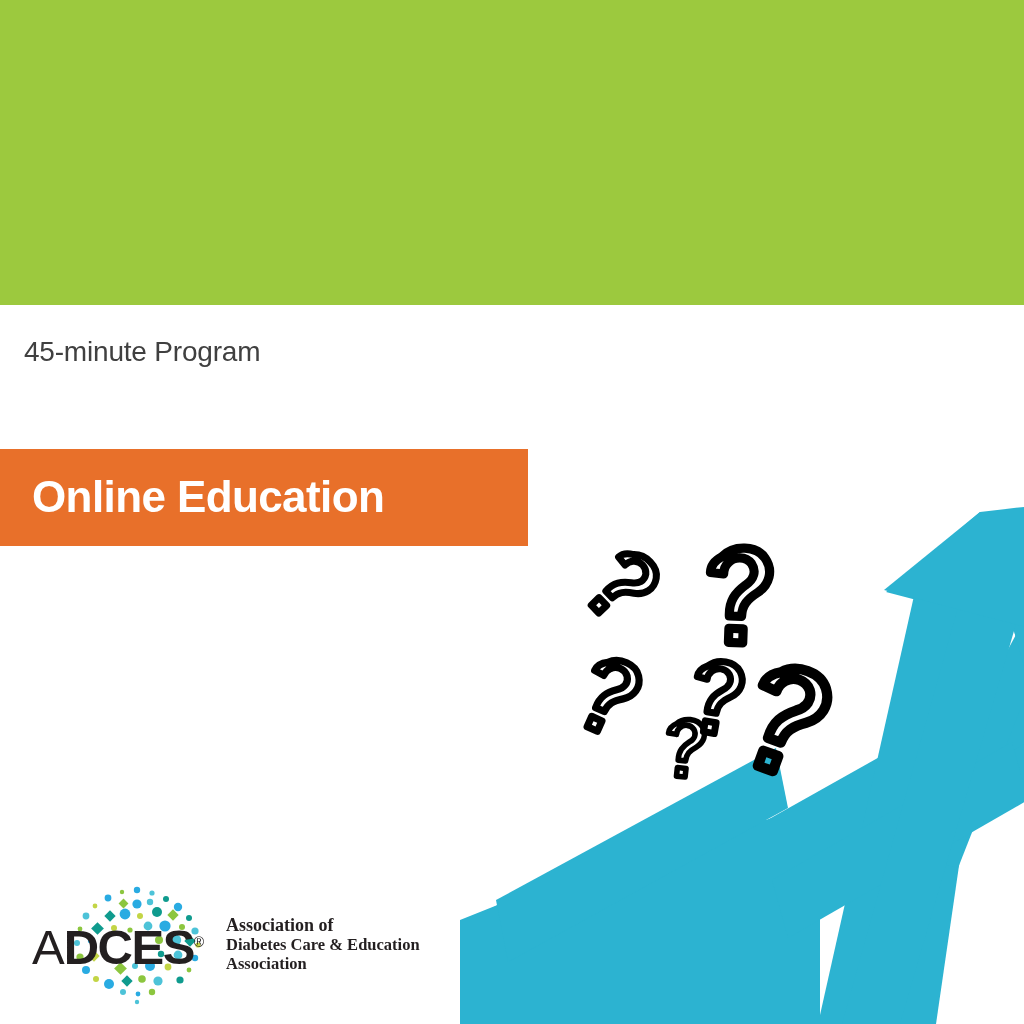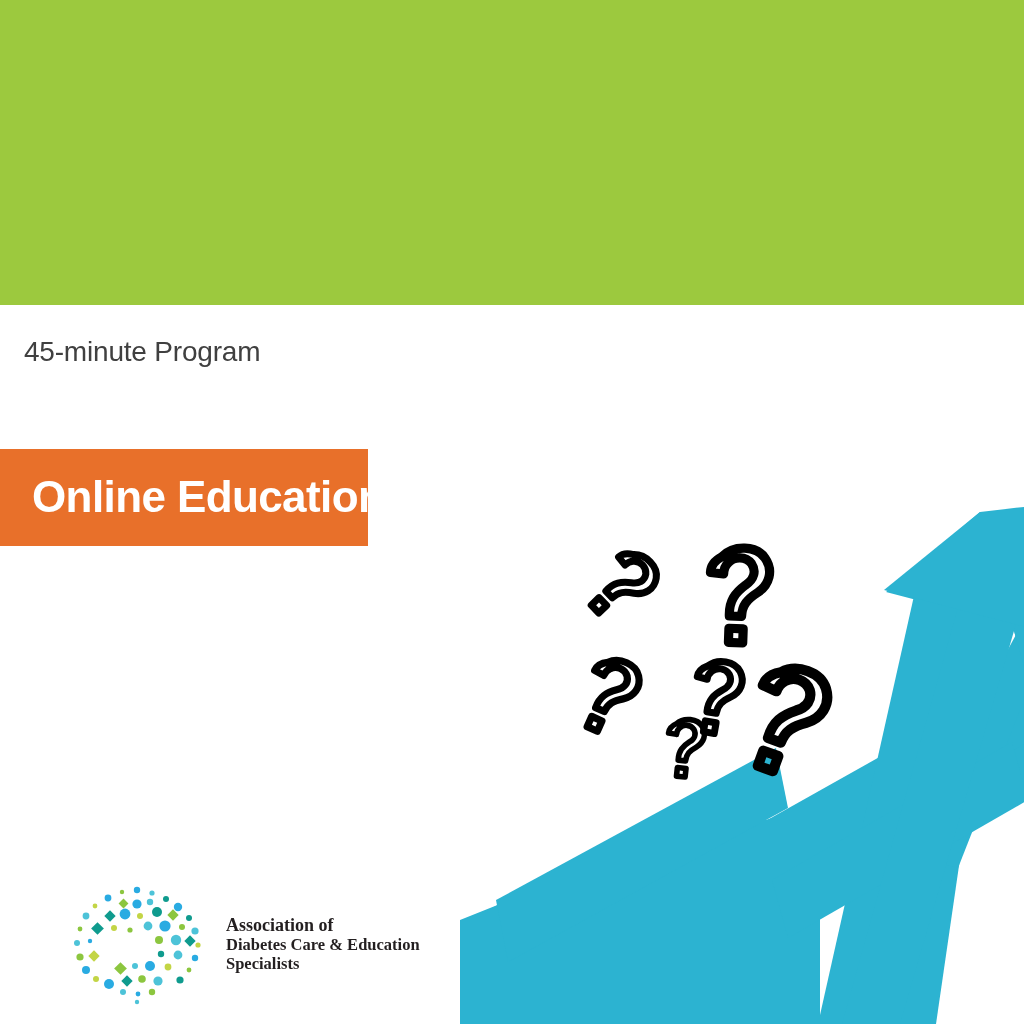--- a/index.html
+++ b/index.html
@@ -57,21 +57,21 @@
     font-weight: 400;
     white-space: nowrap;
     letter-spacing: -0.2px;
   }
 
   
   .orange-banner {
     position: absolute;
     left: 0;
     top: 449px;
-    width: 368px;
+    width: 528px;
     height: 97px;
     background: #e8702a;
   }
   .orange-banner-label {
     position: absolute;
     left: 32px;
     top: 50%;
     transform: translateY(-52%);
     color: #ffffff;
     font-size: 44px;
@@ -314,20 +314,21 @@
         <circle cx="79" cy="106" r="5.0" fill="#29abe2"></circle>
         <rect x="93" y="99" width="8" height="8" transform="rotate(45 97 103)" fill="#0f9b8e"></rect>
         <circle cx="112" cy="101" r="3.8" fill="#8cc63f"></circle>
         <circle cx="128" cy="103" r="4.6" fill="#4dc3d8"></circle>
         <circle cx="93" cy="114" r="3.0" fill="#4dc3d8"></circle>
         <circle cx="108" cy="116" r="2.4" fill="#29abe2"></circle>
         <circle cx="122" cy="114" r="3.2" fill="#8cc63f"></circle>
         <circle cx="107" cy="124" r="2.2" fill="#4dc3d8"></circle>
       </g>
     </svg>
+    <div class="logo-wordmark"><span class="thin">A</span><span class="bold">DCES</span><span class="reg">®</span></div>
     <div class="logo-tagline">
       <div class="tag-reg">Association of</div>
       <div class="tag-bold">Diabetes Care &amp; Education</div>
-      <div class="tag-bold">Specialists</div>
+      <div class="tag-bold">Association</div>
     </div>
   </div>
 
 </div>
 
 </body></html>

